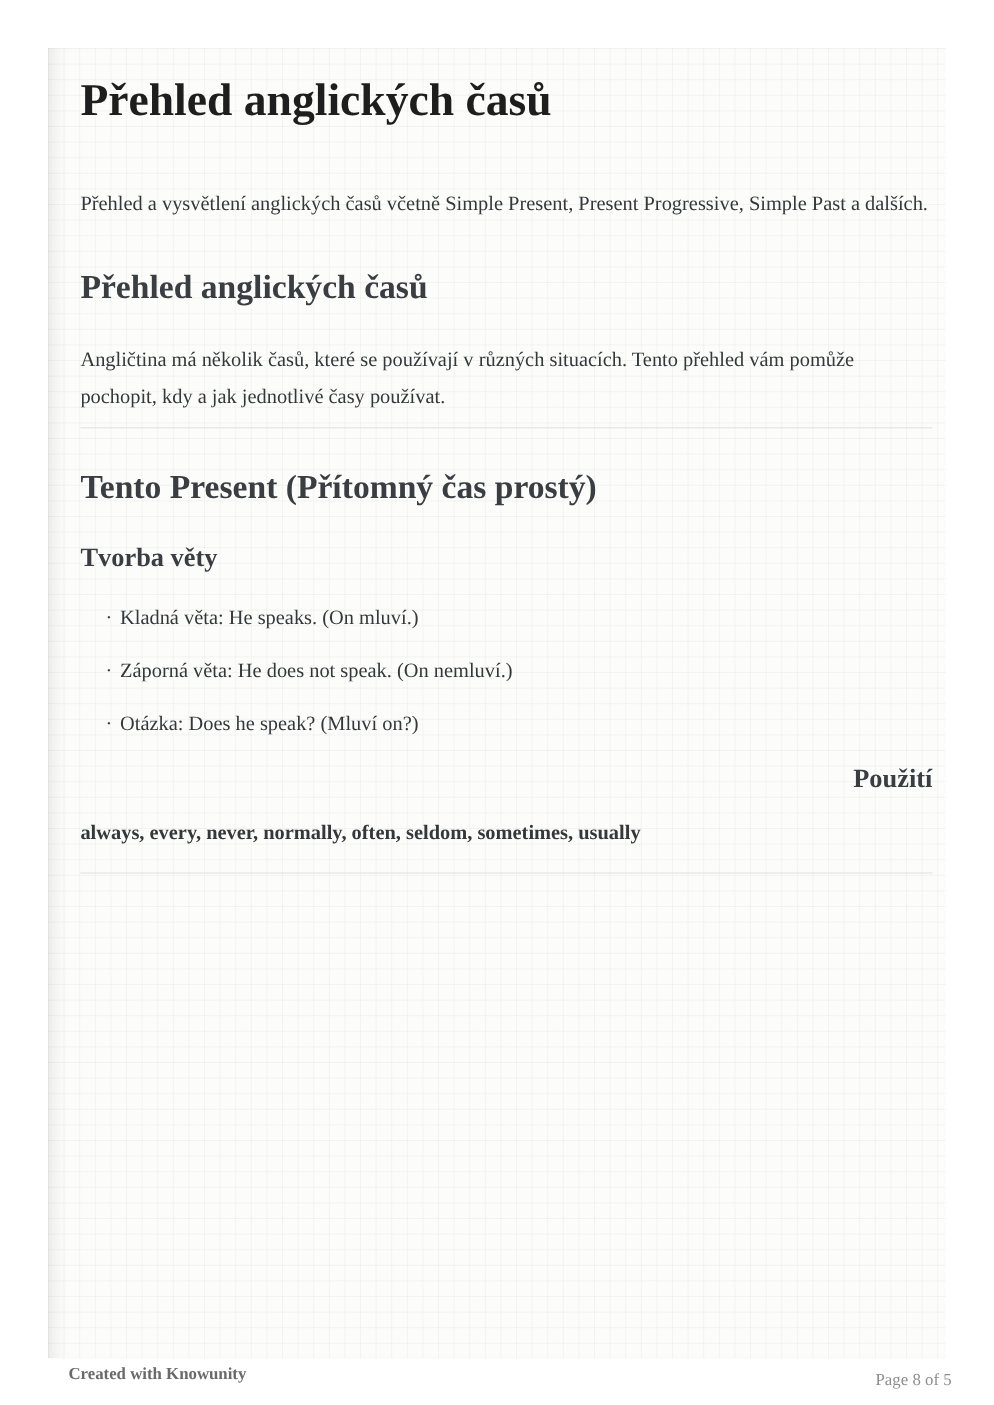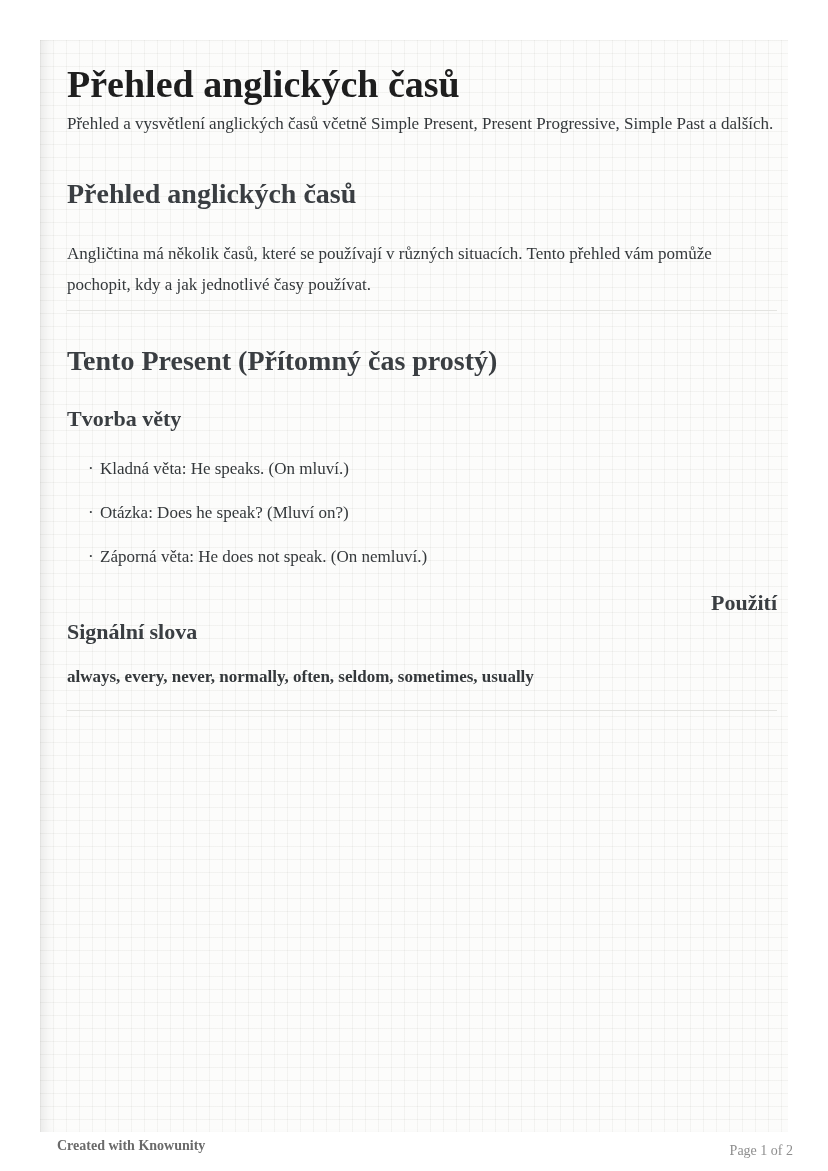--- a/index.html
+++ b/index.html
@@ -44,21 +44,21 @@
     font-weight: 700;
     color: #1e1e1e;
   }
 
   p {
     font-size: 17px;
     line-height: 31px;
     color: #34383b;
   }
 
-  p.lead { }
+  p.lead { margin-top: 46px; }
 
   h2 {
     font-size: 28px;
     line-height: 37px;
     font-weight: 700;
     color: #3a3e42;
   }
 
   h2.overview-heading { margin-top: 36px; }
 
@@ -147,32 +147,31 @@
     <p class="overview-body">Angličtina má několik časů, které se používají v různých situacích. Tento přehled vám pomůže pochopit, kdy a jak jednotlivé časy používat.</p>
 
     <hr class="divider-top">
 
     <h2 class="simple-present-heading">Tento Present (Přítomný čas prostý)</h2>
 
     <h3 class="tvorba-heading">Tvorba věty</h3>
 
     <ul class="tvorba-list">
       <li>Kladná věta: He speaks. (On mluví.)</li>
+      <li>Záporná věta: He does not speak. (On nemluví.)</li>
       <li>Otázka: Does he speak? (Mluví on?)</li>
-      <li>Záporná věta: He does not speak. (On nemluví.)</li>
     </ul>
 
     <h3 class="pouziti-heading">Použití</h3>
 
 
-    <h3 class="signalni-heading">Signální slova</h3>
 
     <p class="signal-words">always, every, never, normally, often, seldom, sometimes, usually</p>
 
     <hr class="divider-bottom">
 
   </div>
 
   <div class="footer-left">Created with Knowunity</div>
 
-  <div class="footer-right">Page 1 of 2</div>
+  <div class="footer-right">Page 8 of 5</div>
 
 </div>
 
 </body></html>

